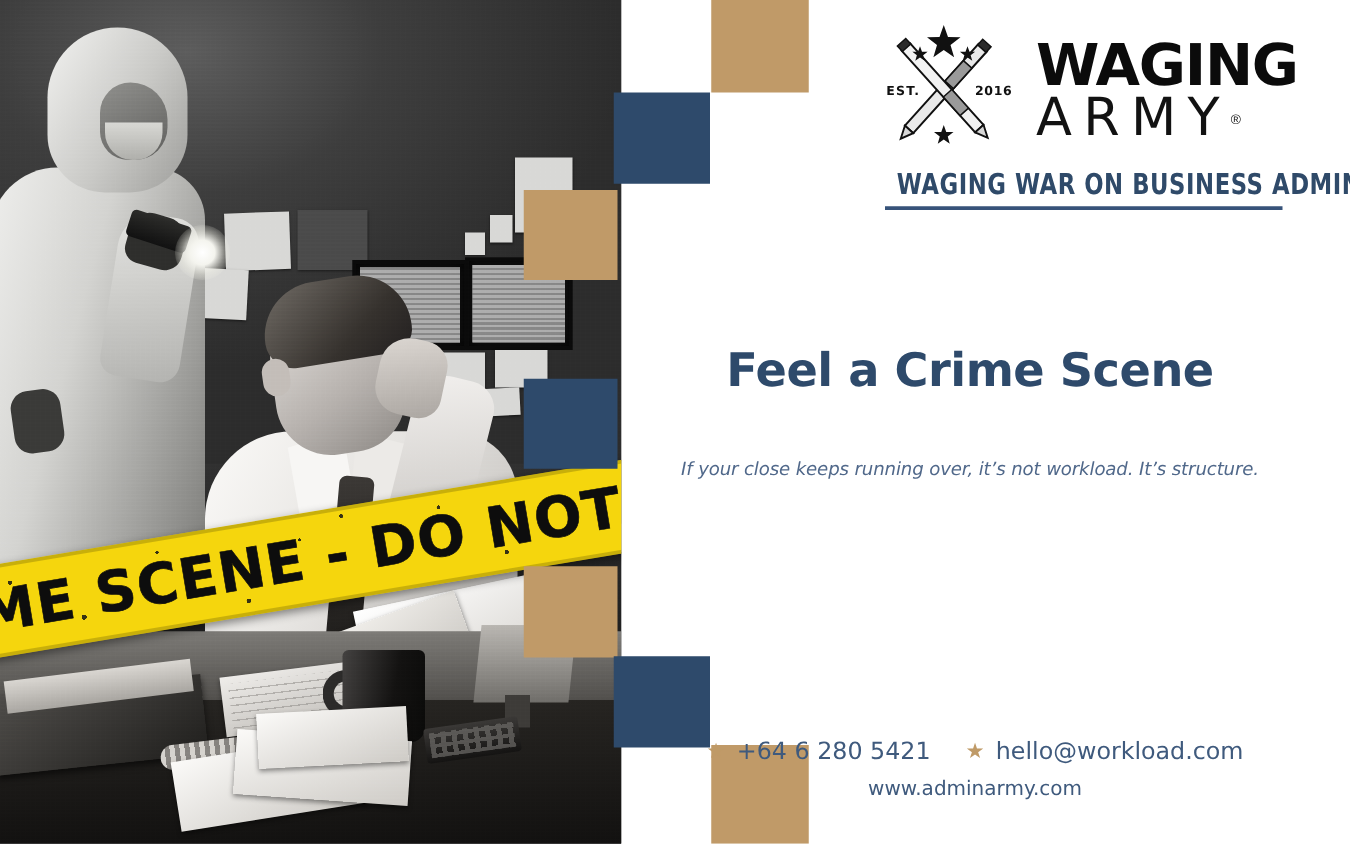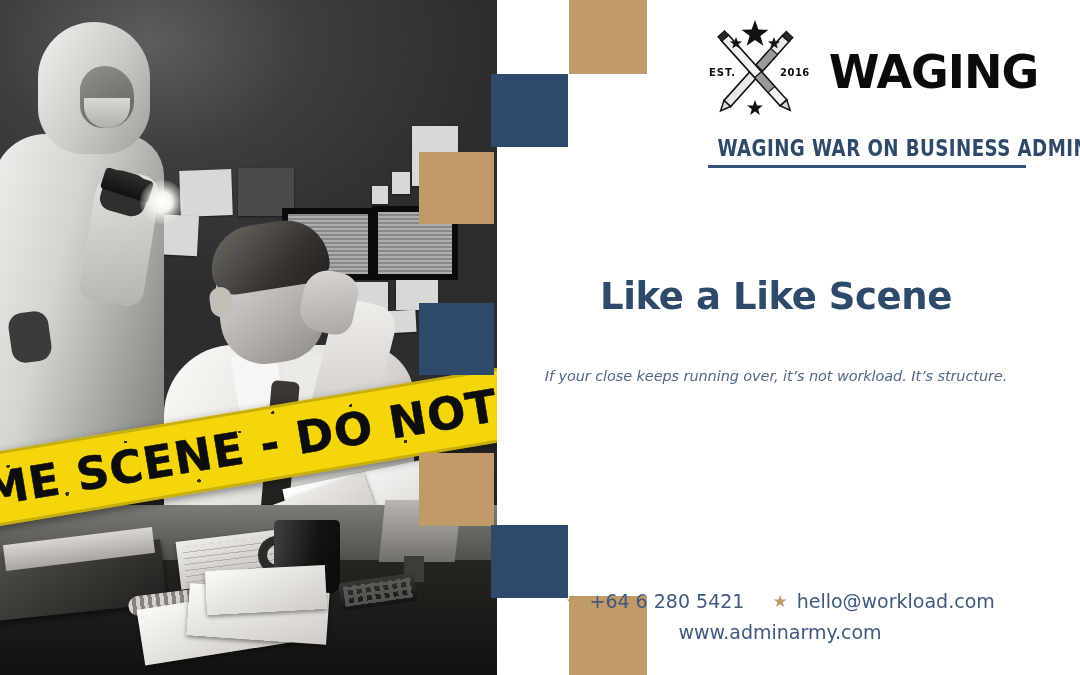--- a/index.html
+++ b/index.html
@@ -327,21 +327,21 @@
     position:absolute; left:0; top:590px; width:566px; text-align:center;
   }
   .contact-row1 {
     display:flex; align-items:center; justify-content:center; gap:28px;
     font-family:"DejaVu Sans", sans-serif; font-size:19px; color:#3f5a7d;
   }
   .c-item { display:flex; align-items:center; gap:9px; white-space:nowrap; }
   .star { color:#bf9a67; font-size:17px; line-height:1; }
   .contact-row2 {
     margin-top:9px;
-    font-family:"DejaVu Sans", sans-serif; font-size:19px; color:#3f5a7d;
+    font-family:"DejaVu Sans", sans-serif; font-size:16px; color:#3f5a7d;
   }
 </style>
 </head>
 <body>
 
 <div id="canvas">
 
   <div class="photo-wrap">
     <div class="photo-scene">
 
@@ -457,28 +457,32 @@
             <polygon points="40,19 41.6,23.3 46.1,23.4 42.5,26.2 43.8,30.6 40,28 36.2,30.6 37.5,26.2 33.9,23.4 38.4,23.3" fill="#111"></polygon>
             <polygon points="78,19 79.6,23.3 84.1,23.4 80.5,26.2 81.8,30.6 78,28 74.2,30.6 75.5,26.2 71.9,23.4 76.4,23.3" fill="#111"></polygon>
             <polygon points="59,82 61,87.5 66.8,87.6 62.2,91.2 63.8,96.9 59,93.5 54.2,96.9 55.8,91.2 51.2,87.6 57,87.5" fill="#111"></polygon>
 
             <text x="13" y="58" font-family="DejaVu Sans, sans-serif" font-size="10" font-weight="bold" fill="#111" letter-spacing="1">EST.</text>
             <text x="84" y="58" font-family="DejaVu Sans, sans-serif" font-size="10" font-weight="bold" fill="#111" letter-spacing="0.5">2016</text>
           </svg>
         </div>
         <div class="wordmark">
           <div class="wm-admin">WAGING</div>
+          <div class="wm-army-row">
+            <span class="wm-army">ARMY</span>
+            <span class="wm-reg">®</span>
+          </div>
         </div>
       </div>
       <div class="tagline">WAGING WAR ON BUSINESS ADMIN</div>
       <div class="tagline-rule"></div>
     </div>
 
     <div class="headline">
-      <span class="l2">Like a Like Scene</span>
+      <span class="l2">Feel a Crime Scene</span>
     </div>
 
     <div class="subhead">If your close keeps running over, it’s not workload. It’s structure.</div>
 
     <div class="contact">
       <div class="contact-row1">
         <div class="c-item">
           <span class="star">★</span>
           <span>+64 6 280 5421</span>
         </div>

